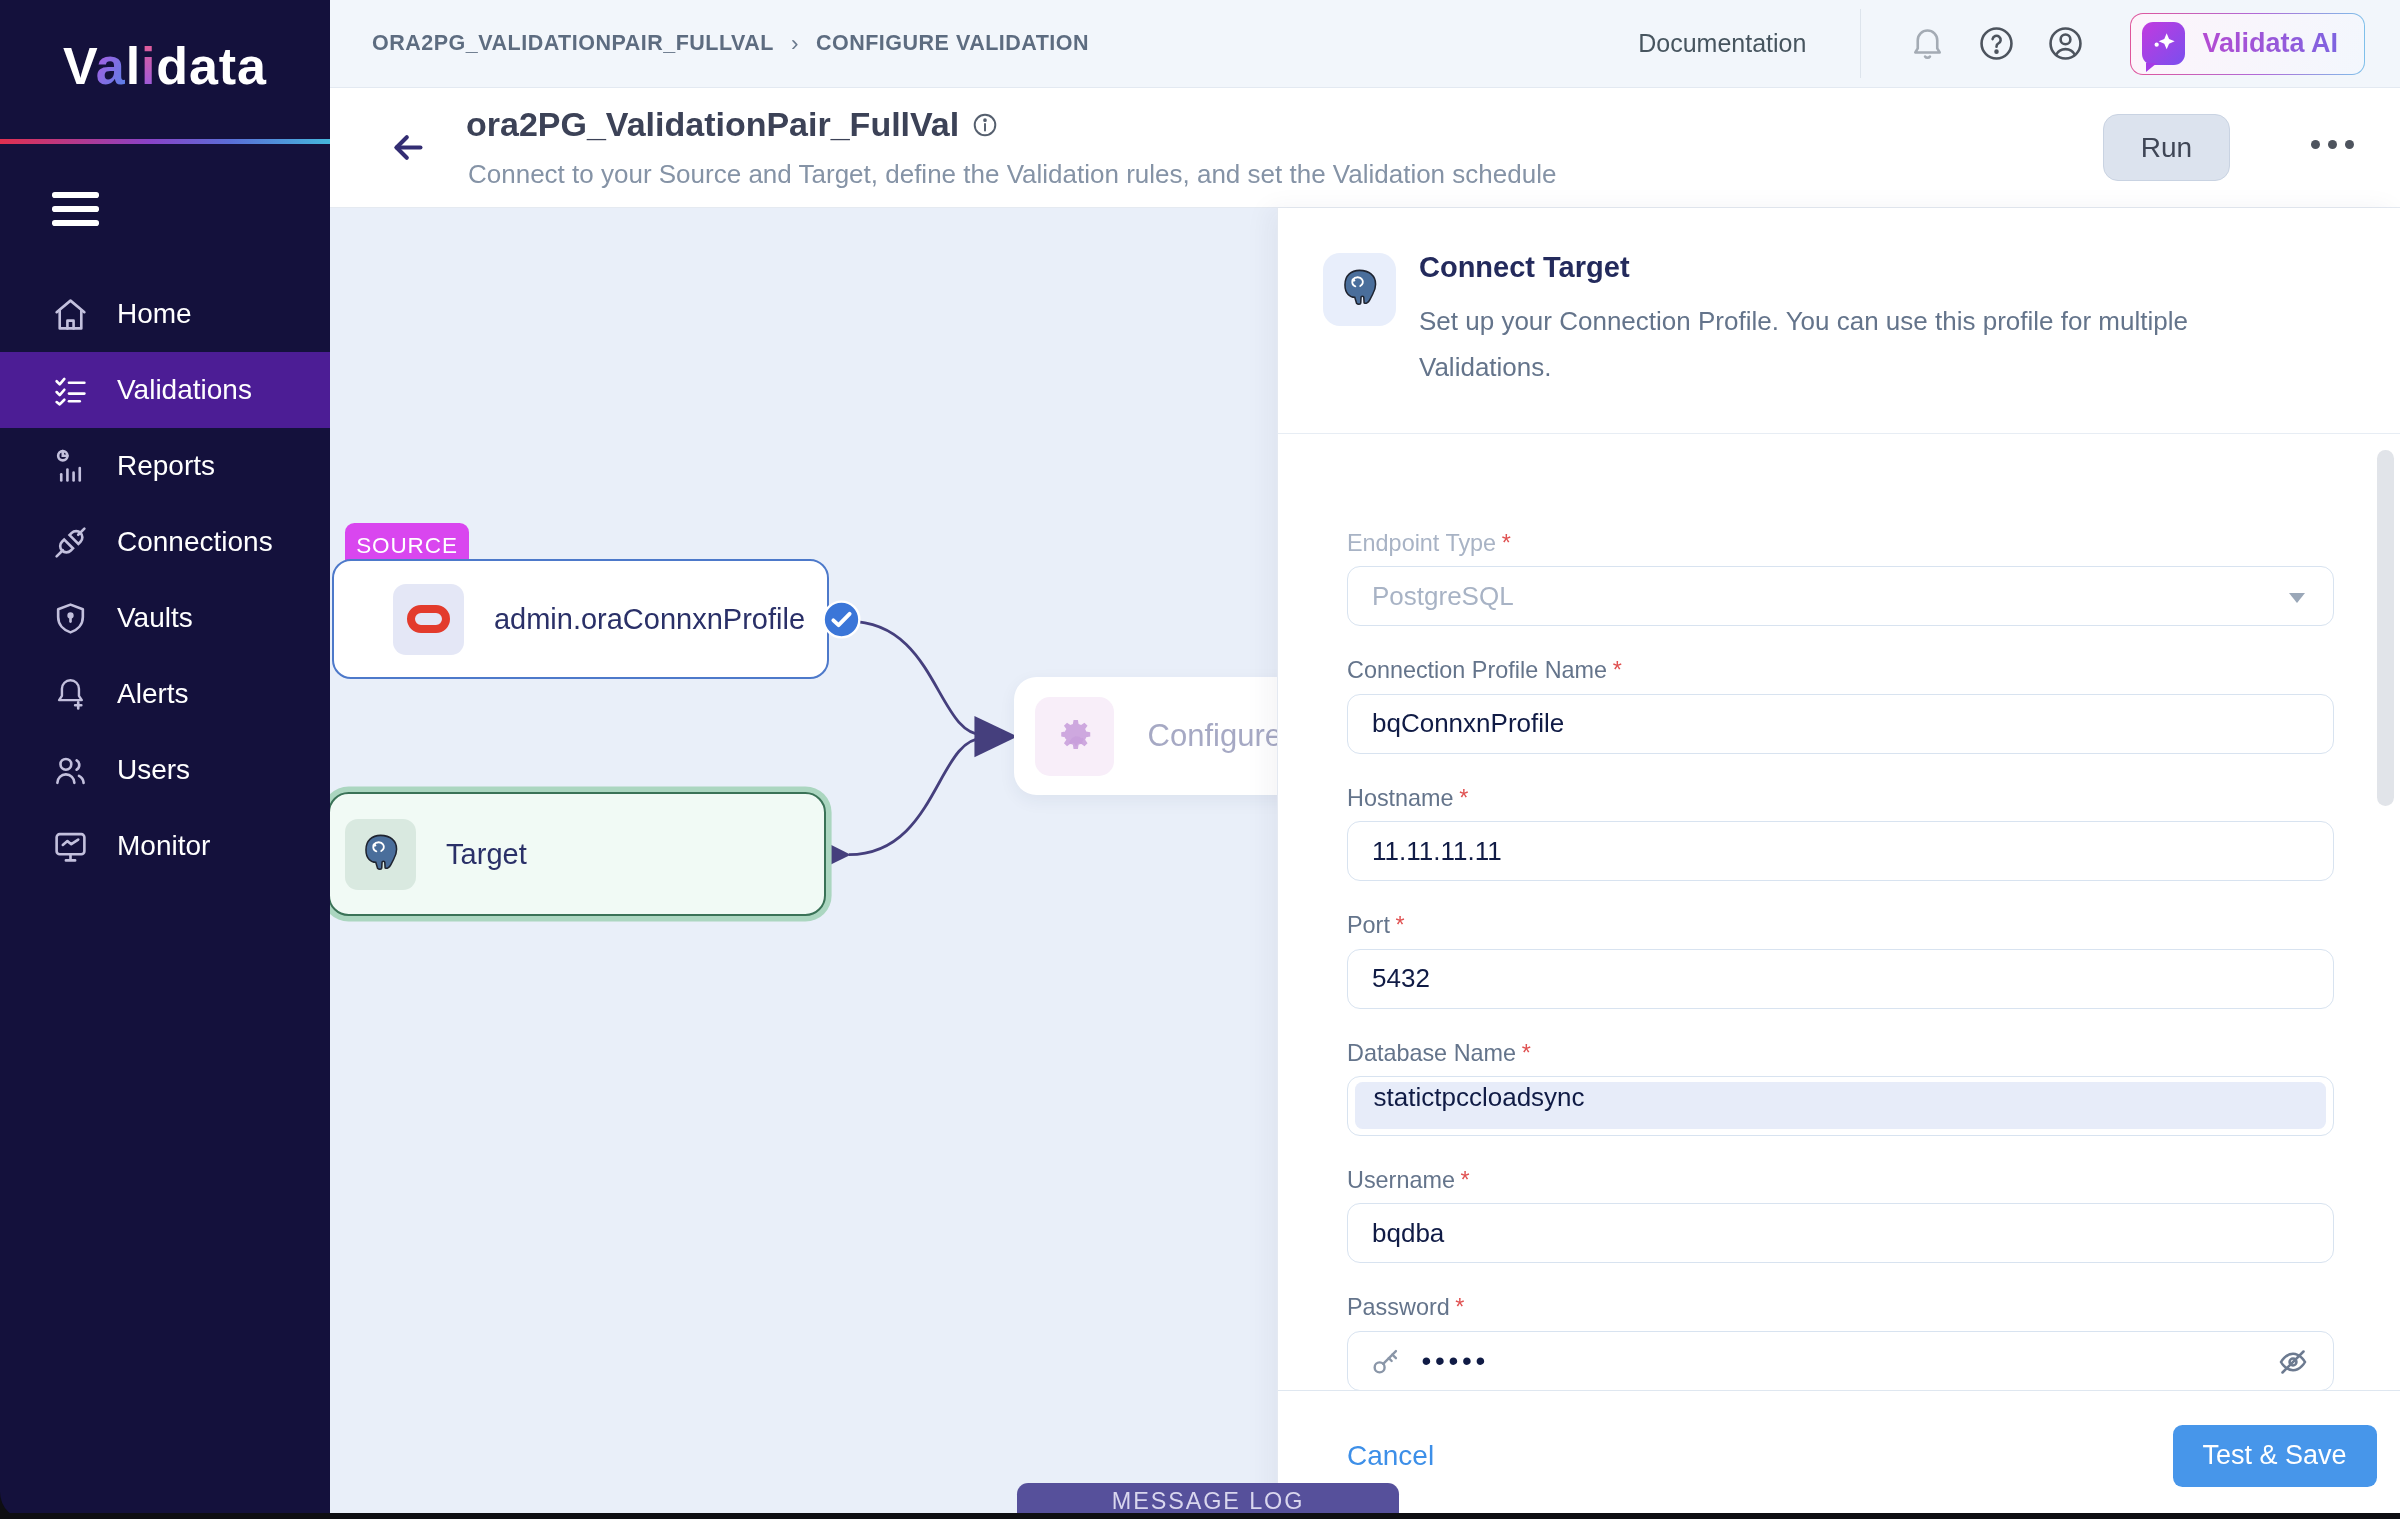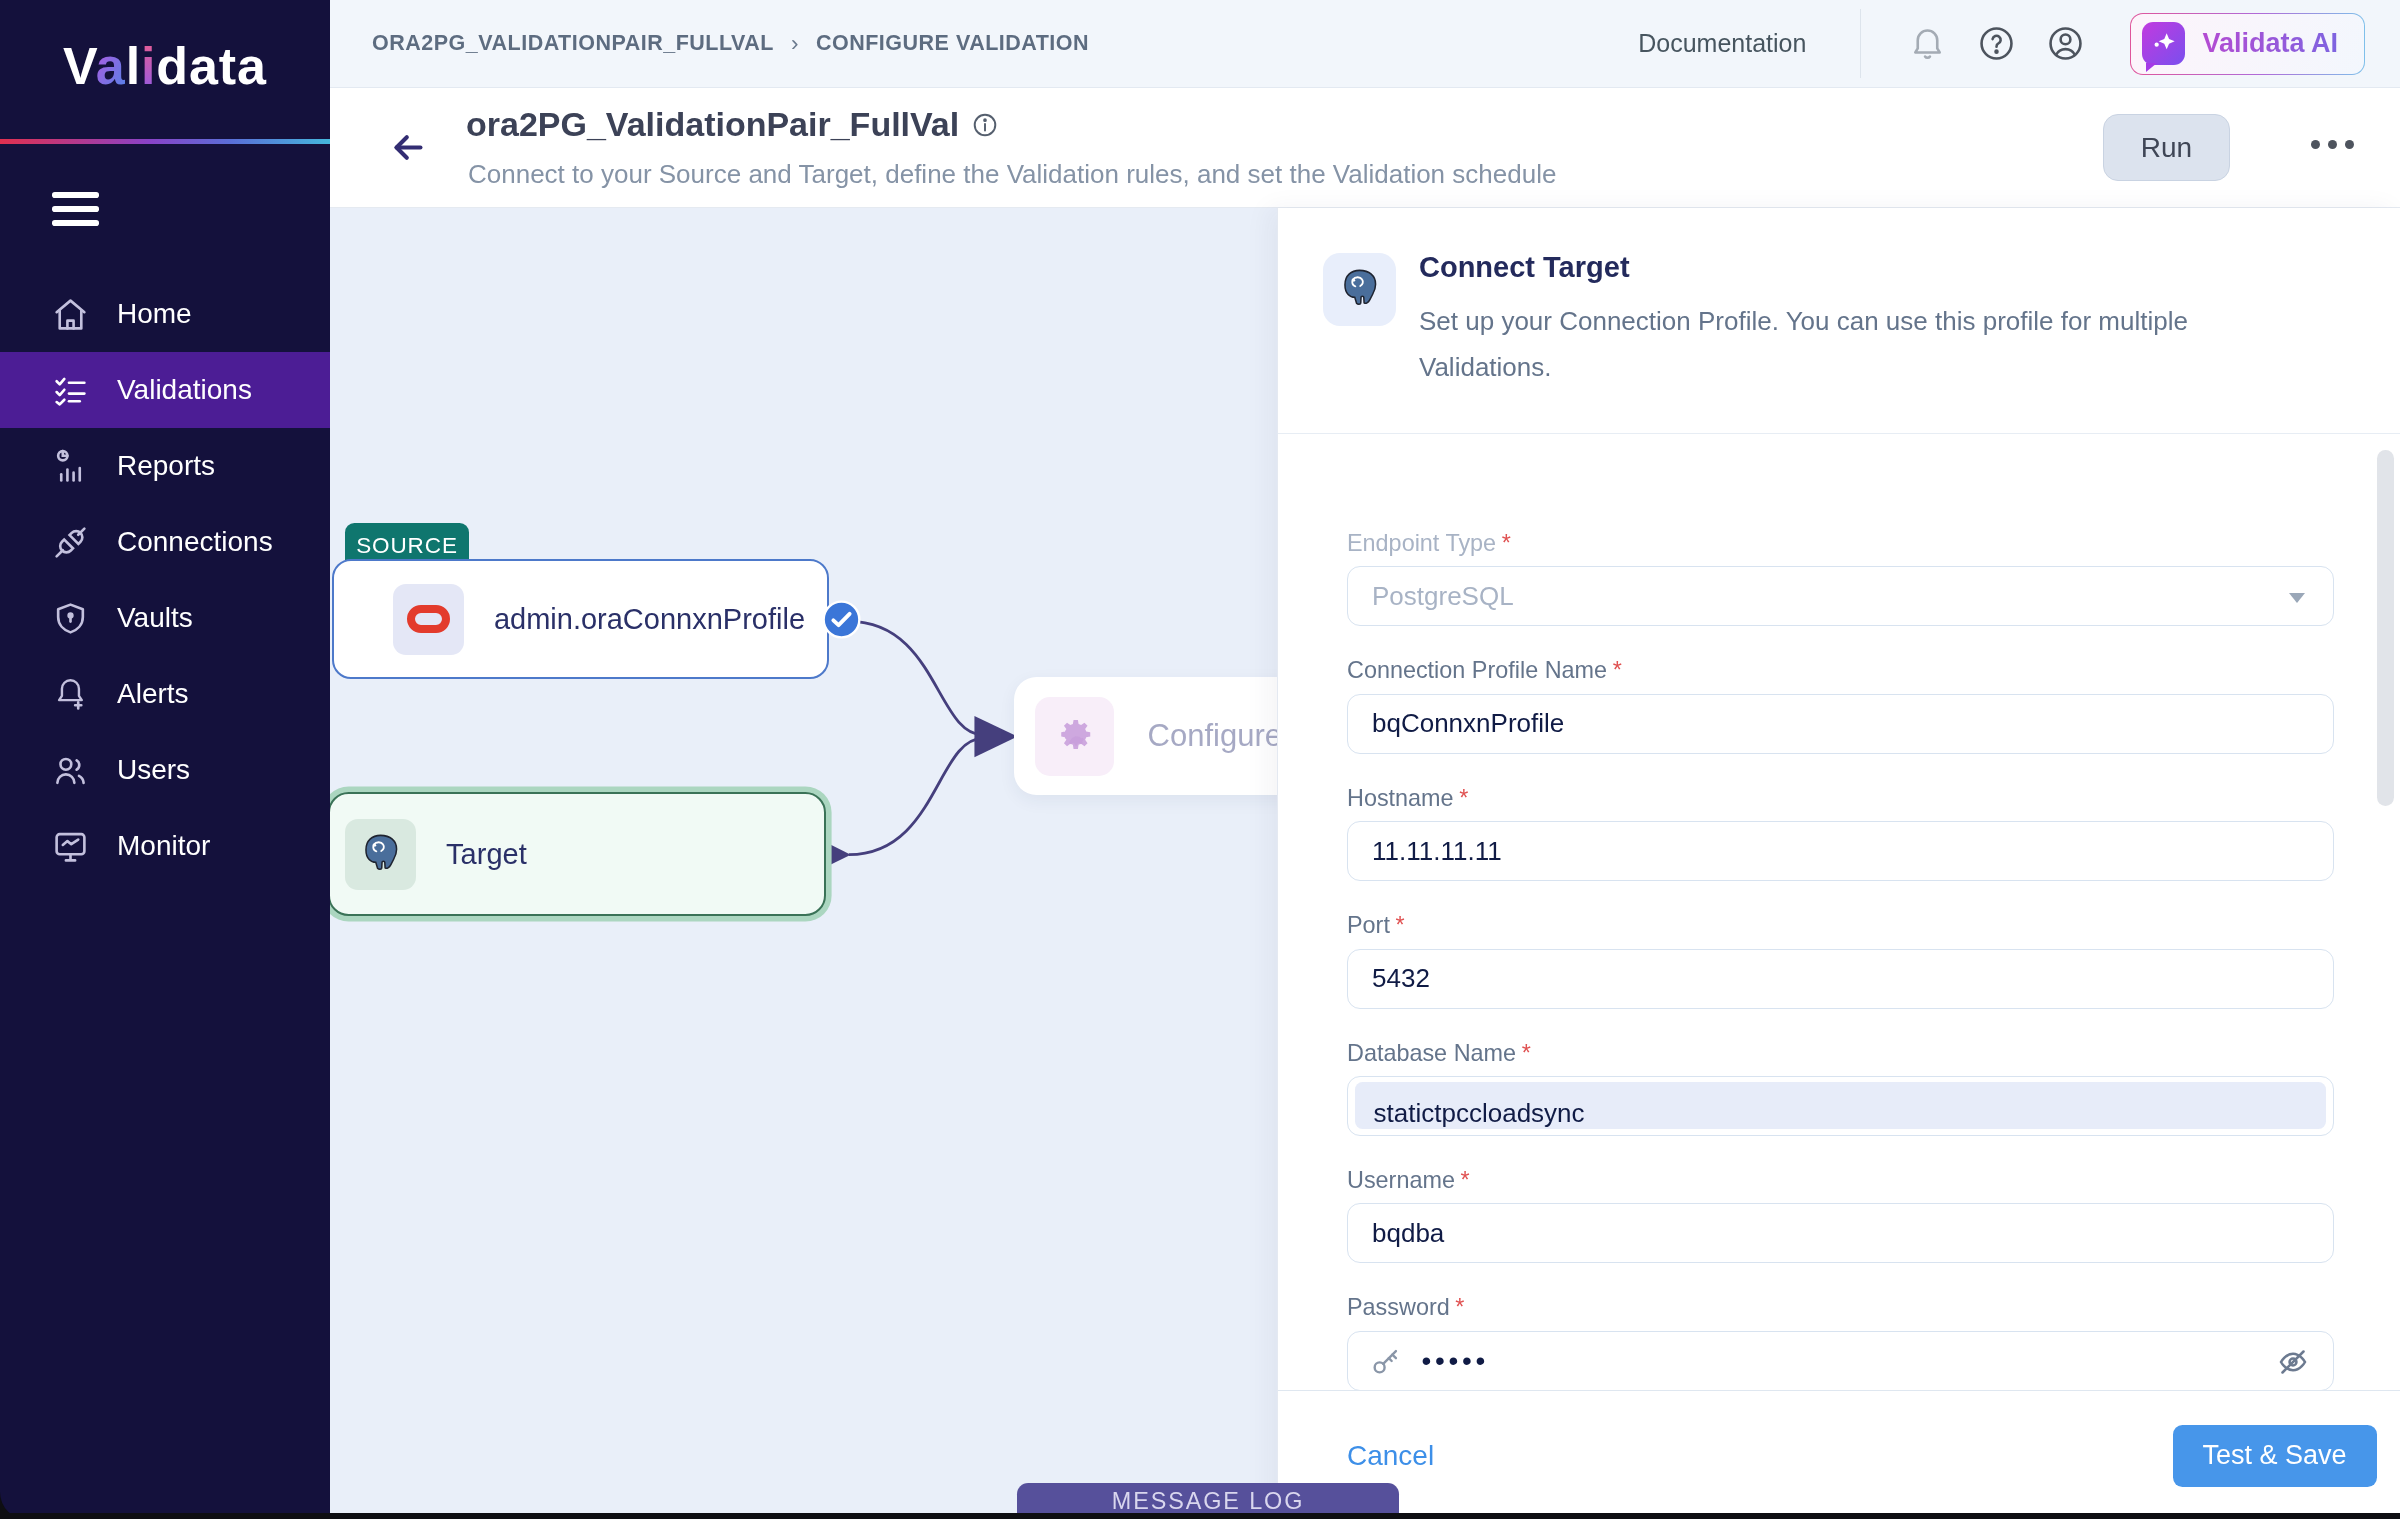--- a/index.html
+++ b/index.html
@@ -50,21 +50,21 @@
   .info-icon svg { width:26px; height:26px; }
   .page-subtitle { position:absolute; left:138px; top:71px; font-size:26px; color:#8593a6; }
   .run-btn { position:absolute; right:171px; top:26px; width:127px; height:67px; background:#dce3ee; border:0.9px solid #c9d3e2; border-radius:15px;
     font-size:28px; color:#3f4656; display:flex; align-items:center; justify-content:center; cursor:pointer; }
   .more-btn { position:absolute; right:47px; top:52px; display:flex; gap:7.5px; cursor:pointer; }
   .more-btn div { width:9.4px; height:9.4px; border-radius:50%; background:#4e545e; }
 
   
   .canvas { position:absolute; left:330px; top:208px; width:2071px; height:1312px; background:#e9eff9; z-index:1; }
   .connectors { position:absolute; left:0; top:0; width:1124px; height:1312px; }
-  .source-badge { position:absolute; left:15px; top:315px; width:124px; height:45px; background:#0f766e; border-radius:9.4px 9.4px 0 0;
+  .source-badge { position:absolute; left:15px; top:315px; width:124px; height:45px; background:#d946ef; border-radius:9.4px 9.4px 0 0;
     color:#ffffff; font-size:22.5px; letter-spacing:0.9px; display:flex; align-items:center; justify-content:center; z-index:2; }
   .node { position:absolute; display:flex; align-items:center; background:#ffffff; z-index:2; }
   .node-source { left:1.9px; top:351px; width:497px; height:120px; border:2.3px solid #4d79ca; border-radius:19px;padding-left:44px; }
   .node-target { left:-1.9px; top:584px; width:498px; height:124px; background:#f1faf5; border:2.8px solid #3a7257; box-shadow:0 0 0 5.6px #abd6c0; border-radius:20.6px; }
   .node-configure { left:684px; top:469px; width:403px; height:118px; border-radius:22.5px; box-shadow:0 5.6px 17px rgba(40,50,90,.06); }
   .node-iconbox { width:71px; height:71px; border-radius:13px; margin-left:15px; display:flex; align-items:center; justify-content:center; flex:0 0 auto; }
   .node-label { font-size:29px; font-weight:500; color:#2a3068; margin-left:30px; }
   .oracle-box { background:#e4e7f6; }
   .oracle-ring { width:43px; height:28px; border:8.4px solid #e33b2c; border-radius:936px; }
   .pg-box { background:#d9e9e0; }
@@ -87,21 +87,21 @@
   .form { position:absolute; left:0; top:226px; width:100%; bottom:130px; padding:96px 69px 0 69px; overflow:hidden; }
   .field { margin-bottom:31px; }
   .f-label { font-size:23.4px; color:#64748b; margin-bottom:9.4px; }
   .f-label.disabled { color:#a8b3c5; }
   .req { color:#e05252; margin-left:5.6px; }
   .f-input { position:relative; width:987px; height:60px; border:1.4px solid #d8e3f0; border-radius:13px; background:#ffffff;
     display:flex; align-items:center; font-size:26px; color:#101b45; }
   .f-input input { border:none; outline:none; background:transparent; width:100%; height:100%; padding:0 24px; font-size:26px; color:#101b45; font-family:inherit; }
   .f-select { color:#a8b3c5; padding-left:24px; cursor:default; }
   .caret { position:absolute; right:28px; top:26px; width:0; height:0; border-left:8.4px solid transparent; border-right:8.4px solid transparent; border-top:10.3px solid #9aa7b8; }
-  .hl-fill { margin:0 6.6px; width:calc(100% - 13px); height:47px; background:#e7ecf9; border-radius:7.5px; display:flex; align-items:flex-end; padding-left:19px; }
+  .hl-fill { margin:0 6.6px; width:calc(100% - 13px); height:47px; background:#e7ecf9; border-radius:7.5px; display:flex; align-items:flex-start; padding-left:19px; }
   .pw-key { width:34px; height:34px; margin-left:20.6px; color:#8a96a8; flex:0 0 auto; }
   .pw-key svg { width:34px; height:34px; }
   .pw-dots { margin-left:19px; font-size:28px; letter-spacing:3.7px; color:#101b45; }
   .pw-eye { position:absolute; right:22.5px; top:12px; width:36px; height:36px; color:#6c7a90; cursor:pointer; }
   .pw-eye svg { width:36px; height:36px; }
 
   .scroll-thumb { position:absolute; right:5.6px; top:242px; width:17px; height:356px; border-radius:8.4px; background:#e1e4e9; z-index:12; cursor:grab; }
 
   .panel-footer { position:absolute; left:0; bottom:0; width:100%; height:130px; border-top:1.4px solid #dfe7f0; background:#ffffff;
     display:flex; align-items:center; }

